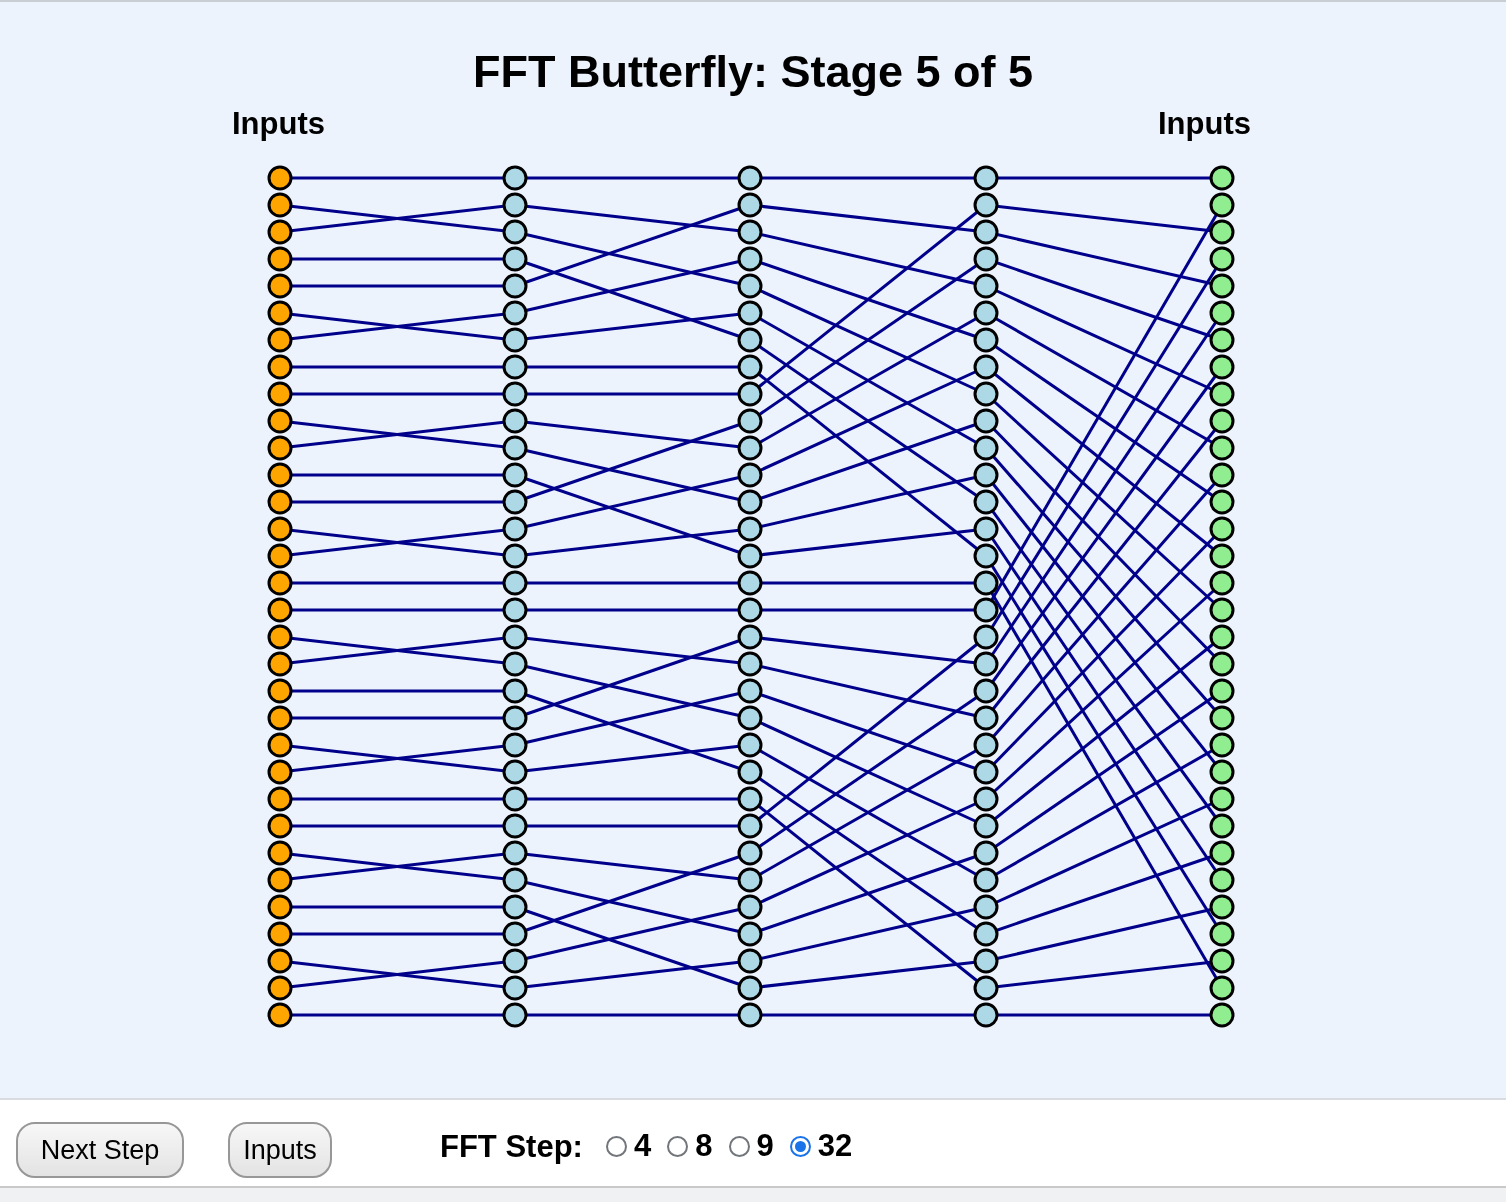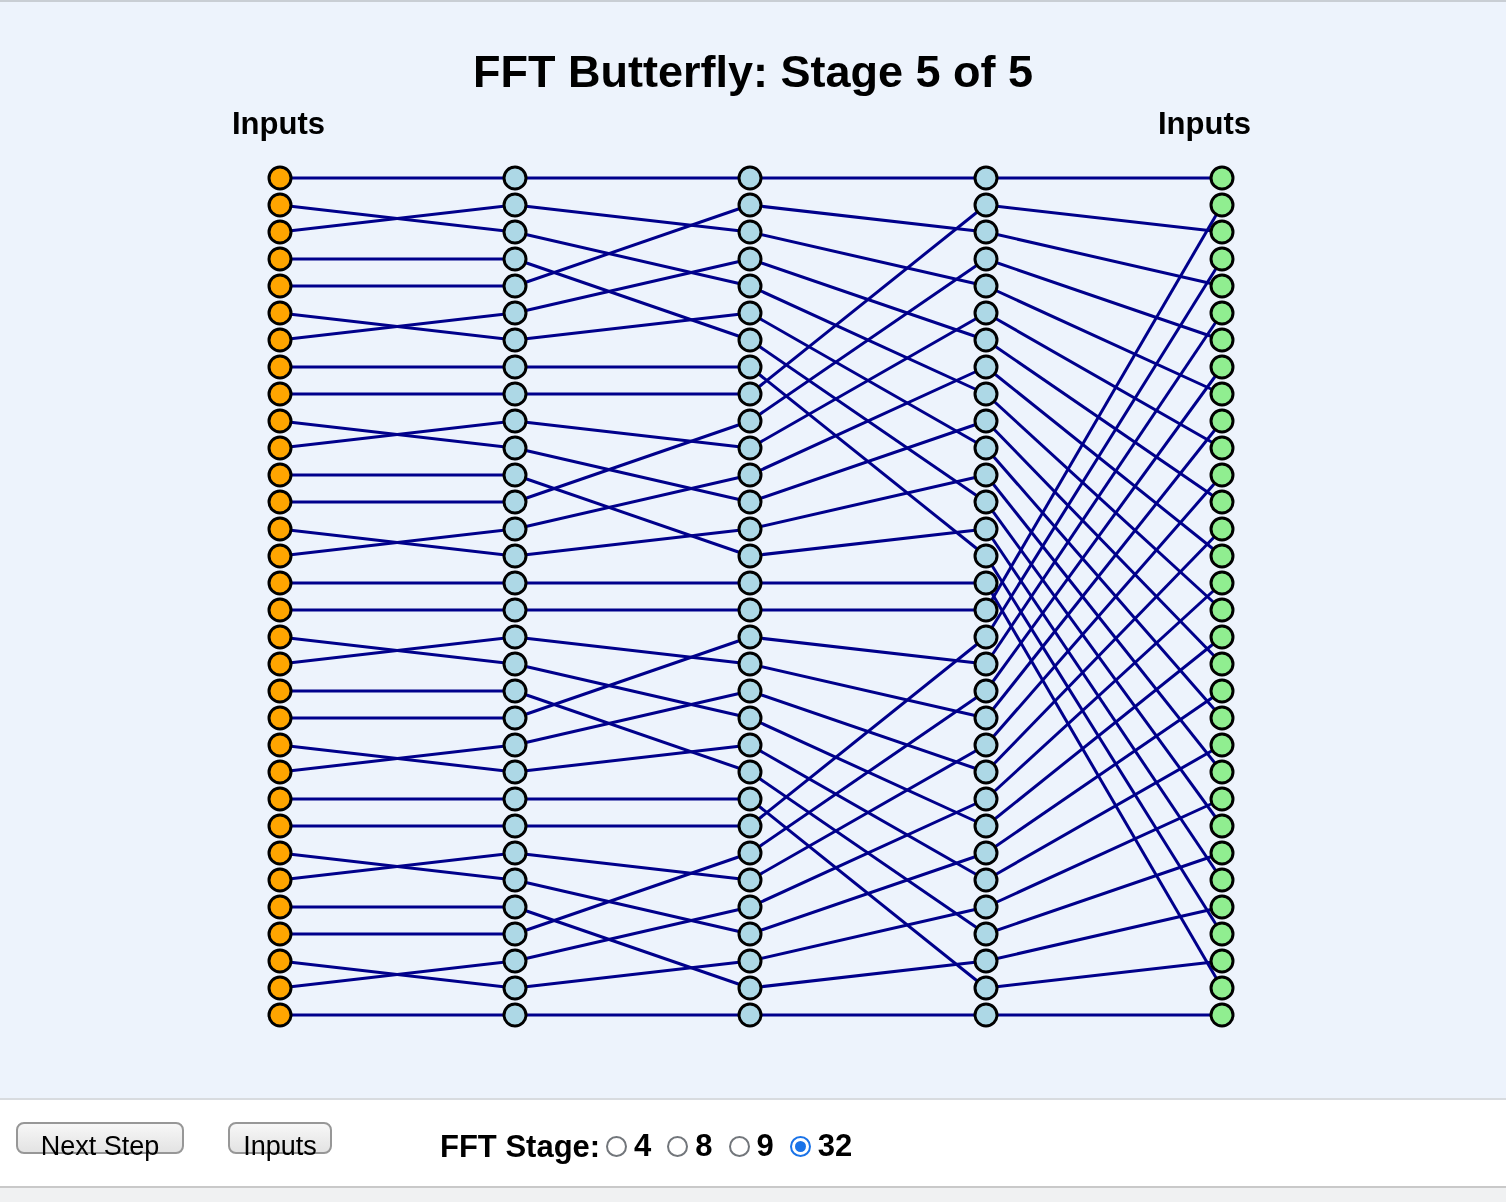--- a/index.html
+++ b/index.html
@@ -11,22 +11,22 @@
   .canvas-panel{position:absolute;left:0;top:2px;width:1506px;height:1096px;background:#edf3fc;}
   .page-title{position:absolute;left:0;top:20px;width:100%;text-align:center;
     font-size:45px;font-weight:bold;letter-spacing:0px;margin-top:24px;}
   .col-label{position:absolute;top:104px;font-size:31px;font-weight:bold;}
   #label-inputs{left:232px;}
   #label-outputs{left:1158px;}
   #diagram{position:absolute;left:0;top:0;width:1506px;height:1098px;}
   .separator-top{position:absolute;left:0;top:1098px;width:100%;height:2px;background:#d8dbdf;}
   .toolbar{position:absolute;left:0;top:1100px;width:100%;height:86px;background:#ffffff;}
   .btn{
-    position:absolute;top:22px;height:32px;box-sizing:border-box;
-    border:2px solid #979797;border-radius:8px;
+    position:absolute;top:22px;height:56px;box-sizing:border-box;
+    border:2px solid #979797;border-radius:19px;
     background:linear-gradient(#f7f7f7,#e3e3e3);
     font-family:inherit;font-size:27px;color:#000;line-height:44px;text-align:center;
     padding:0;cursor:pointer;
   }
   #btn-next{left:16px;width:168px;}
   #btn-reset{left:228px;width:104px;}
   .fft-label{position:absolute;left:440px;top:1129px;font-size:31px;font-weight:bold;}
   .radio-group{position:absolute;left:606px;top:1122px;height:48px;display:flex;align-items:center;}
   .radio-item{display:flex;align-items:center;margin-right:16px;}
   .radio{width:21px;height:21px;box-sizing:border-box;border:2.5px solid #72767b;border-radius:50%;
@@ -339,21 +339,21 @@
   <div class="col-label" id="label-outputs">Inputs</div>
 </div>
 
 <div class="separator-top"></div>
 
 <div class="toolbar">
   <button class="btn" id="btn-next">Next Step</button>
   <button class="btn" id="btn-reset">Inputs</button>
 </div>
 
-<div class="fft-label">FFT Stage:</div>
+<div class="fft-label">FFT Step:</div>
 
 <div class="radio-group">
   <span class="radio-item">
     <span class="radio"></span>
     <span class="radio-label">4</span>
   </span>
   <span class="radio-item">
     <span class="radio"></span>
     <span class="radio-label">8</span>
   </span>

